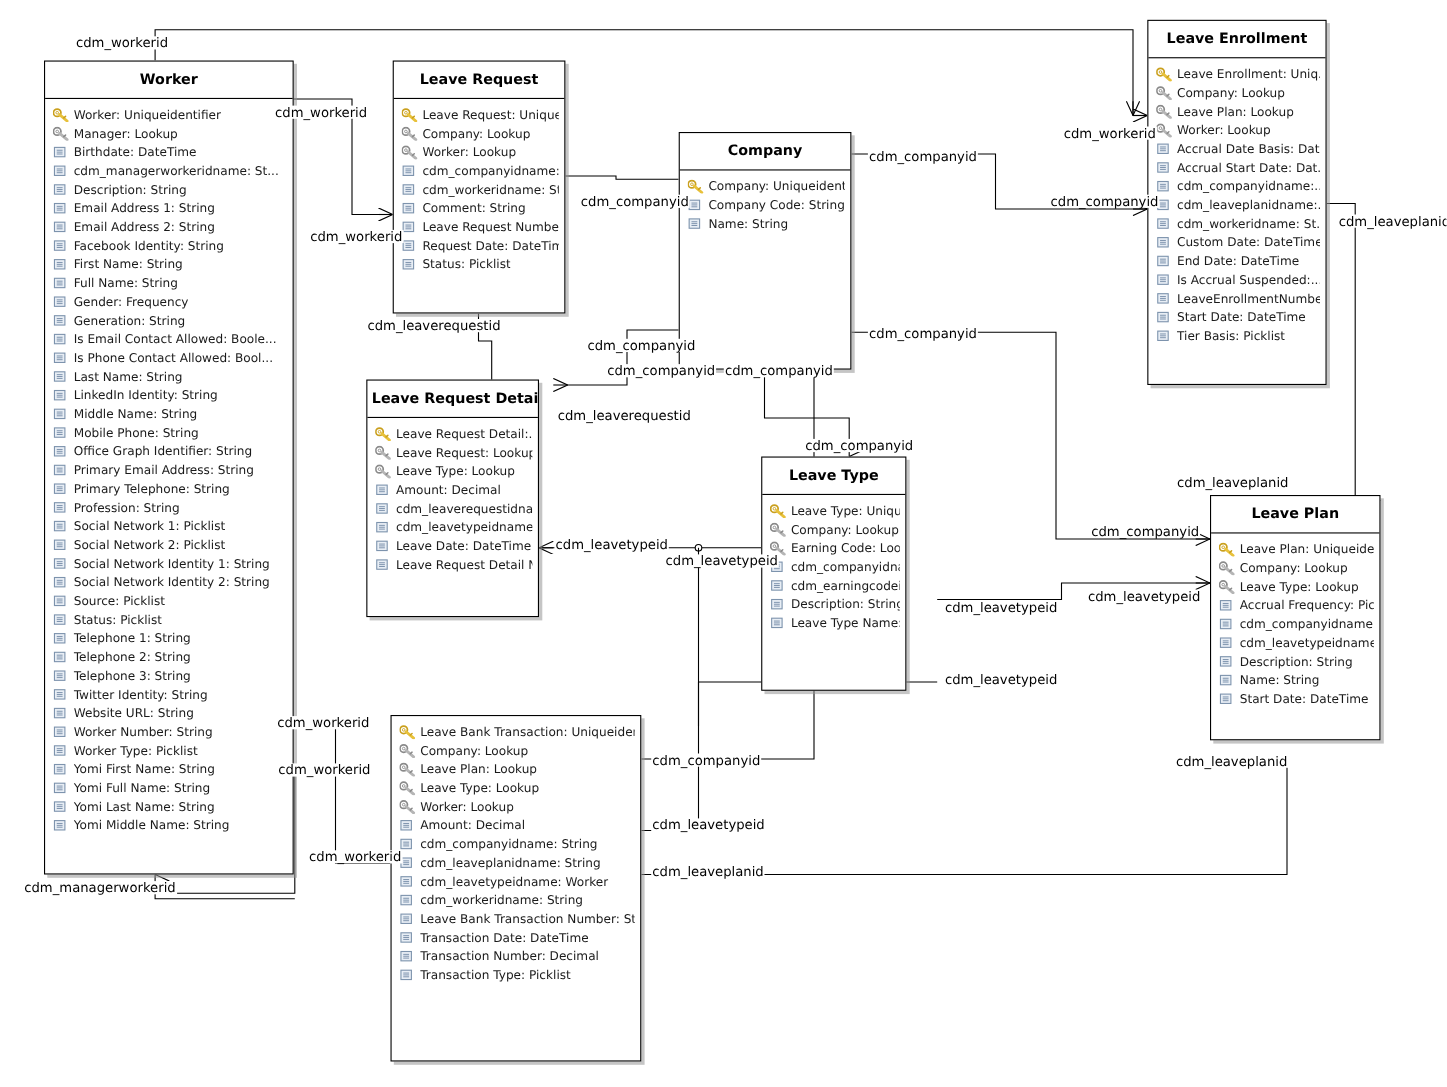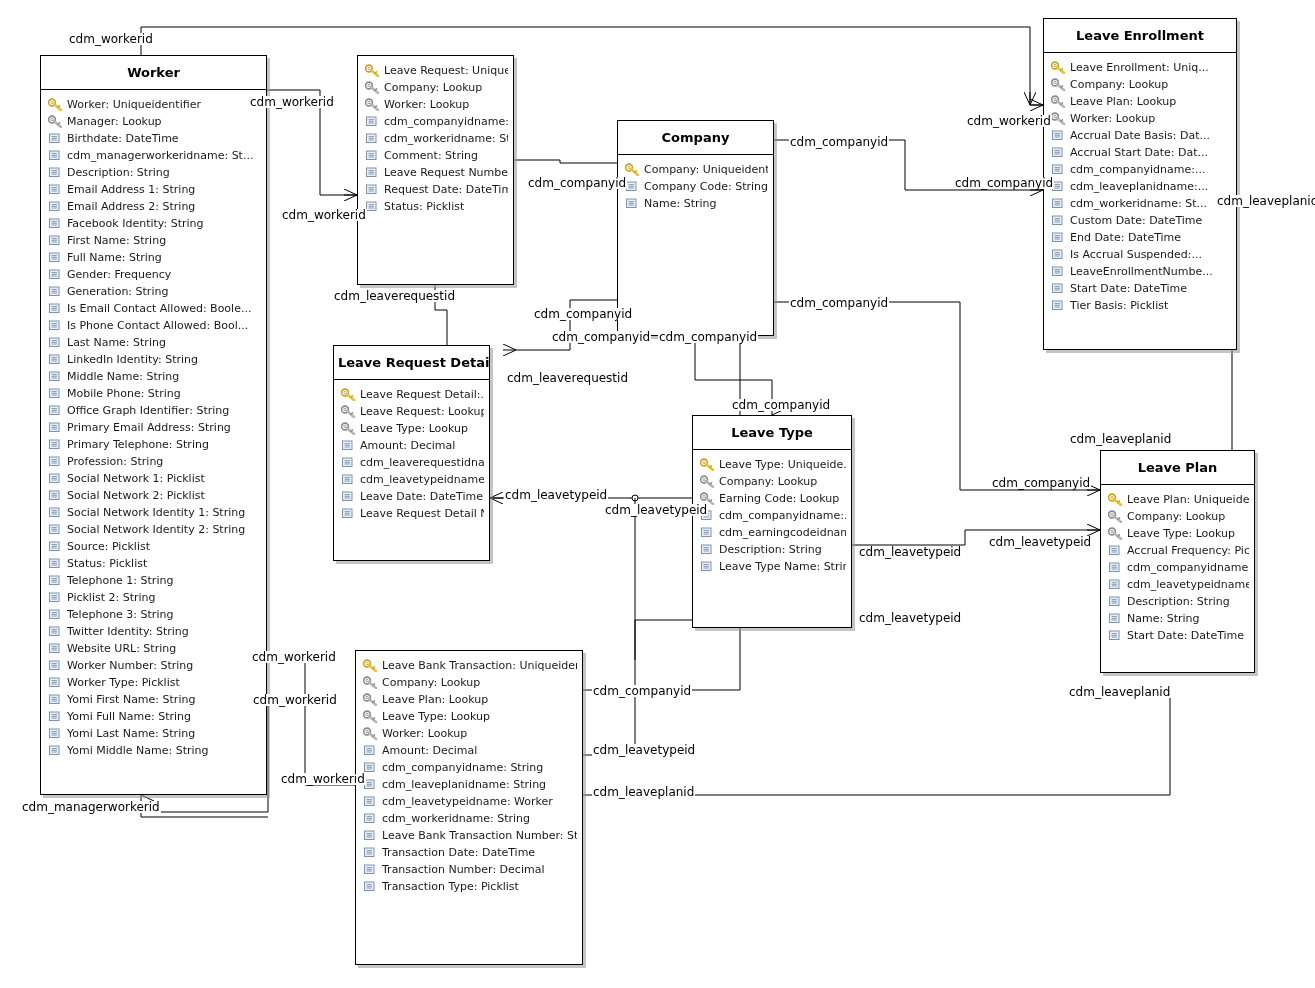--- a/index.html
+++ b/index.html
@@ -407,21 +407,21 @@
             </span>
             <span class="txt">Telephone 1: String</span>
           </div>
           <div class="attr">
             <span class="ico">
               <svg width="15" height="13" viewBox="0 0 15 13">
                 <rect x="1.5" y="2" width="9.5" height="8.5" fill="#e8eef5" stroke="#7d93ad" stroke-width="1"></rect>
                 <path d="M3.6,4.6 H8.9 M3.6,6.3 H8.9 M3.6,8 H8.9" stroke="#7d93ad" stroke-width="0.9"></path>
               </svg>
             </span>
-            <span class="txt">Picklist 2: String</span>
+            <span class="txt">Telephone 2: String</span>
           </div>
           <div class="attr">
             <span class="ico">
               <svg width="15" height="13" viewBox="0 0 15 13">
                 <rect x="1.5" y="2" width="9.5" height="8.5" fill="#e8eef5" stroke="#7d93ad" stroke-width="1"></rect>
                 <path d="M3.6,4.6 H8.9 M3.6,6.3 H8.9 M3.6,8 H8.9" stroke="#7d93ad" stroke-width="0.9"></path>
               </svg>
             </span>
             <span class="txt">Telephone 3: String</span>
           </div>
@@ -493,20 +493,21 @@
               <svg width="15" height="13" viewBox="0 0 15 13">
                 <rect x="1.5" y="2" width="9.5" height="8.5" fill="#e8eef5" stroke="#7d93ad" stroke-width="1"></rect>
                 <path d="M3.6,4.6 H8.9 M3.6,6.3 H8.9 M3.6,8 H8.9" stroke="#7d93ad" stroke-width="0.9"></path>
               </svg>
             </span>
             <span class="txt">Yomi Middle Name: String</span>
           </div>
         </div>
       </div>
       <div class="entity" style="left: 357px; top: 55px; width: 157px; height: 230px;">
+        <div class="ent-title">Leave Request</div>
         <div class="ent-attrs">
           <div class="attr">
             <span class="ico">
               <svg width="15" height="13" viewBox="0 0 15 13">
                 <circle cx="4" cy="4.5" r="3.4" fill="none" stroke="#caa01e" stroke-width="1.6"></circle>
                 <circle cx="4" cy="4.5" r="1.2" fill="#fff" stroke="#caa01e" stroke-width="0.8"></circle>
                 <path d="M6.2,6.2 L13,12" stroke="#e8c13a" stroke-width="2.6" stroke-linecap="round"></path>
                 <path d="M10,9.2 L11.6,7.8" stroke="#caa01e" stroke-width="1.4" stroke-linecap="round"></path>
               </svg>
             </span>
@@ -617,21 +618,21 @@
             <span class="ico">
               <svg width="15" height="13" viewBox="0 0 15 13">
                 <rect x="1.5" y="2" width="9.5" height="8.5" fill="#e8eef5" stroke="#7d93ad" stroke-width="1"></rect>
                 <path d="M3.6,4.6 H8.9 M3.6,6.3 H8.9 M3.6,8 H8.9" stroke="#7d93ad" stroke-width="0.9"></path>
               </svg>
             </span>
             <span class="txt">Name: String</span>
           </div>
         </div>
       </div>
-      <div class="entity" style="left: 1043px; top: 18px; width: 194px; height: 332px;">
+      <div class="entity" style="left: 1043px; top: 18px; width: 163px; height: 332px;">
         <div class="ent-title">Leave Enrollment</div>
         <div class="ent-attrs">
           <div class="attr">
             <span class="ico">
               <svg width="15" height="13" viewBox="0 0 15 13">
                 <circle cx="4" cy="4.5" r="3.4" fill="none" stroke="#caa01e" stroke-width="1.6"></circle>
                 <circle cx="4" cy="4.5" r="1.2" fill="#fff" stroke="#caa01e" stroke-width="0.8"></circle>
                 <path d="M6.2,6.2 L13,12" stroke="#e8c13a" stroke-width="2.6" stroke-linecap="round"></path>
                 <path d="M10,9.2 L11.6,7.8" stroke="#caa01e" stroke-width="1.4" stroke-linecap="round"></path>
               </svg>
@@ -848,21 +849,21 @@
             <span class="ico">
               <svg width="15" height="13" viewBox="0 0 15 13">
                 <rect x="1.5" y="2" width="9.5" height="8.5" fill="#e8eef5" stroke="#7d93ad" stroke-width="1"></rect>
                 <path d="M3.6,4.6 H8.9 M3.6,6.3 H8.9 M3.6,8 H8.9" stroke="#7d93ad" stroke-width="0.9"></path>
               </svg>
             </span>
             <span class="txt">Leave Request Detail N...</span>
           </div>
         </div>
       </div>
-      <div class="entity" style="left: 692px; top: 415px; width: 160px; height: 213px;">
+      <div class="entity" style="left: 692px; top: 415px; width: 132px; height: 213px;">
         <div class="ent-title">Leave Type</div>
         <div class="ent-attrs">
           <div class="attr">
             <span class="ico">
               <svg width="15" height="13" viewBox="0 0 15 13">
                 <circle cx="4" cy="4.5" r="3.4" fill="none" stroke="#caa01e" stroke-width="1.6"></circle>
                 <circle cx="4" cy="4.5" r="1.2" fill="#fff" stroke="#caa01e" stroke-width="0.8"></circle>
                 <path d="M6.2,6.2 L13,12" stroke="#e8c13a" stroke-width="2.6" stroke-linecap="round"></path>
                 <path d="M10,9.2 L11.6,7.8" stroke="#caa01e" stroke-width="1.4" stroke-linecap="round"></path>
               </svg>

